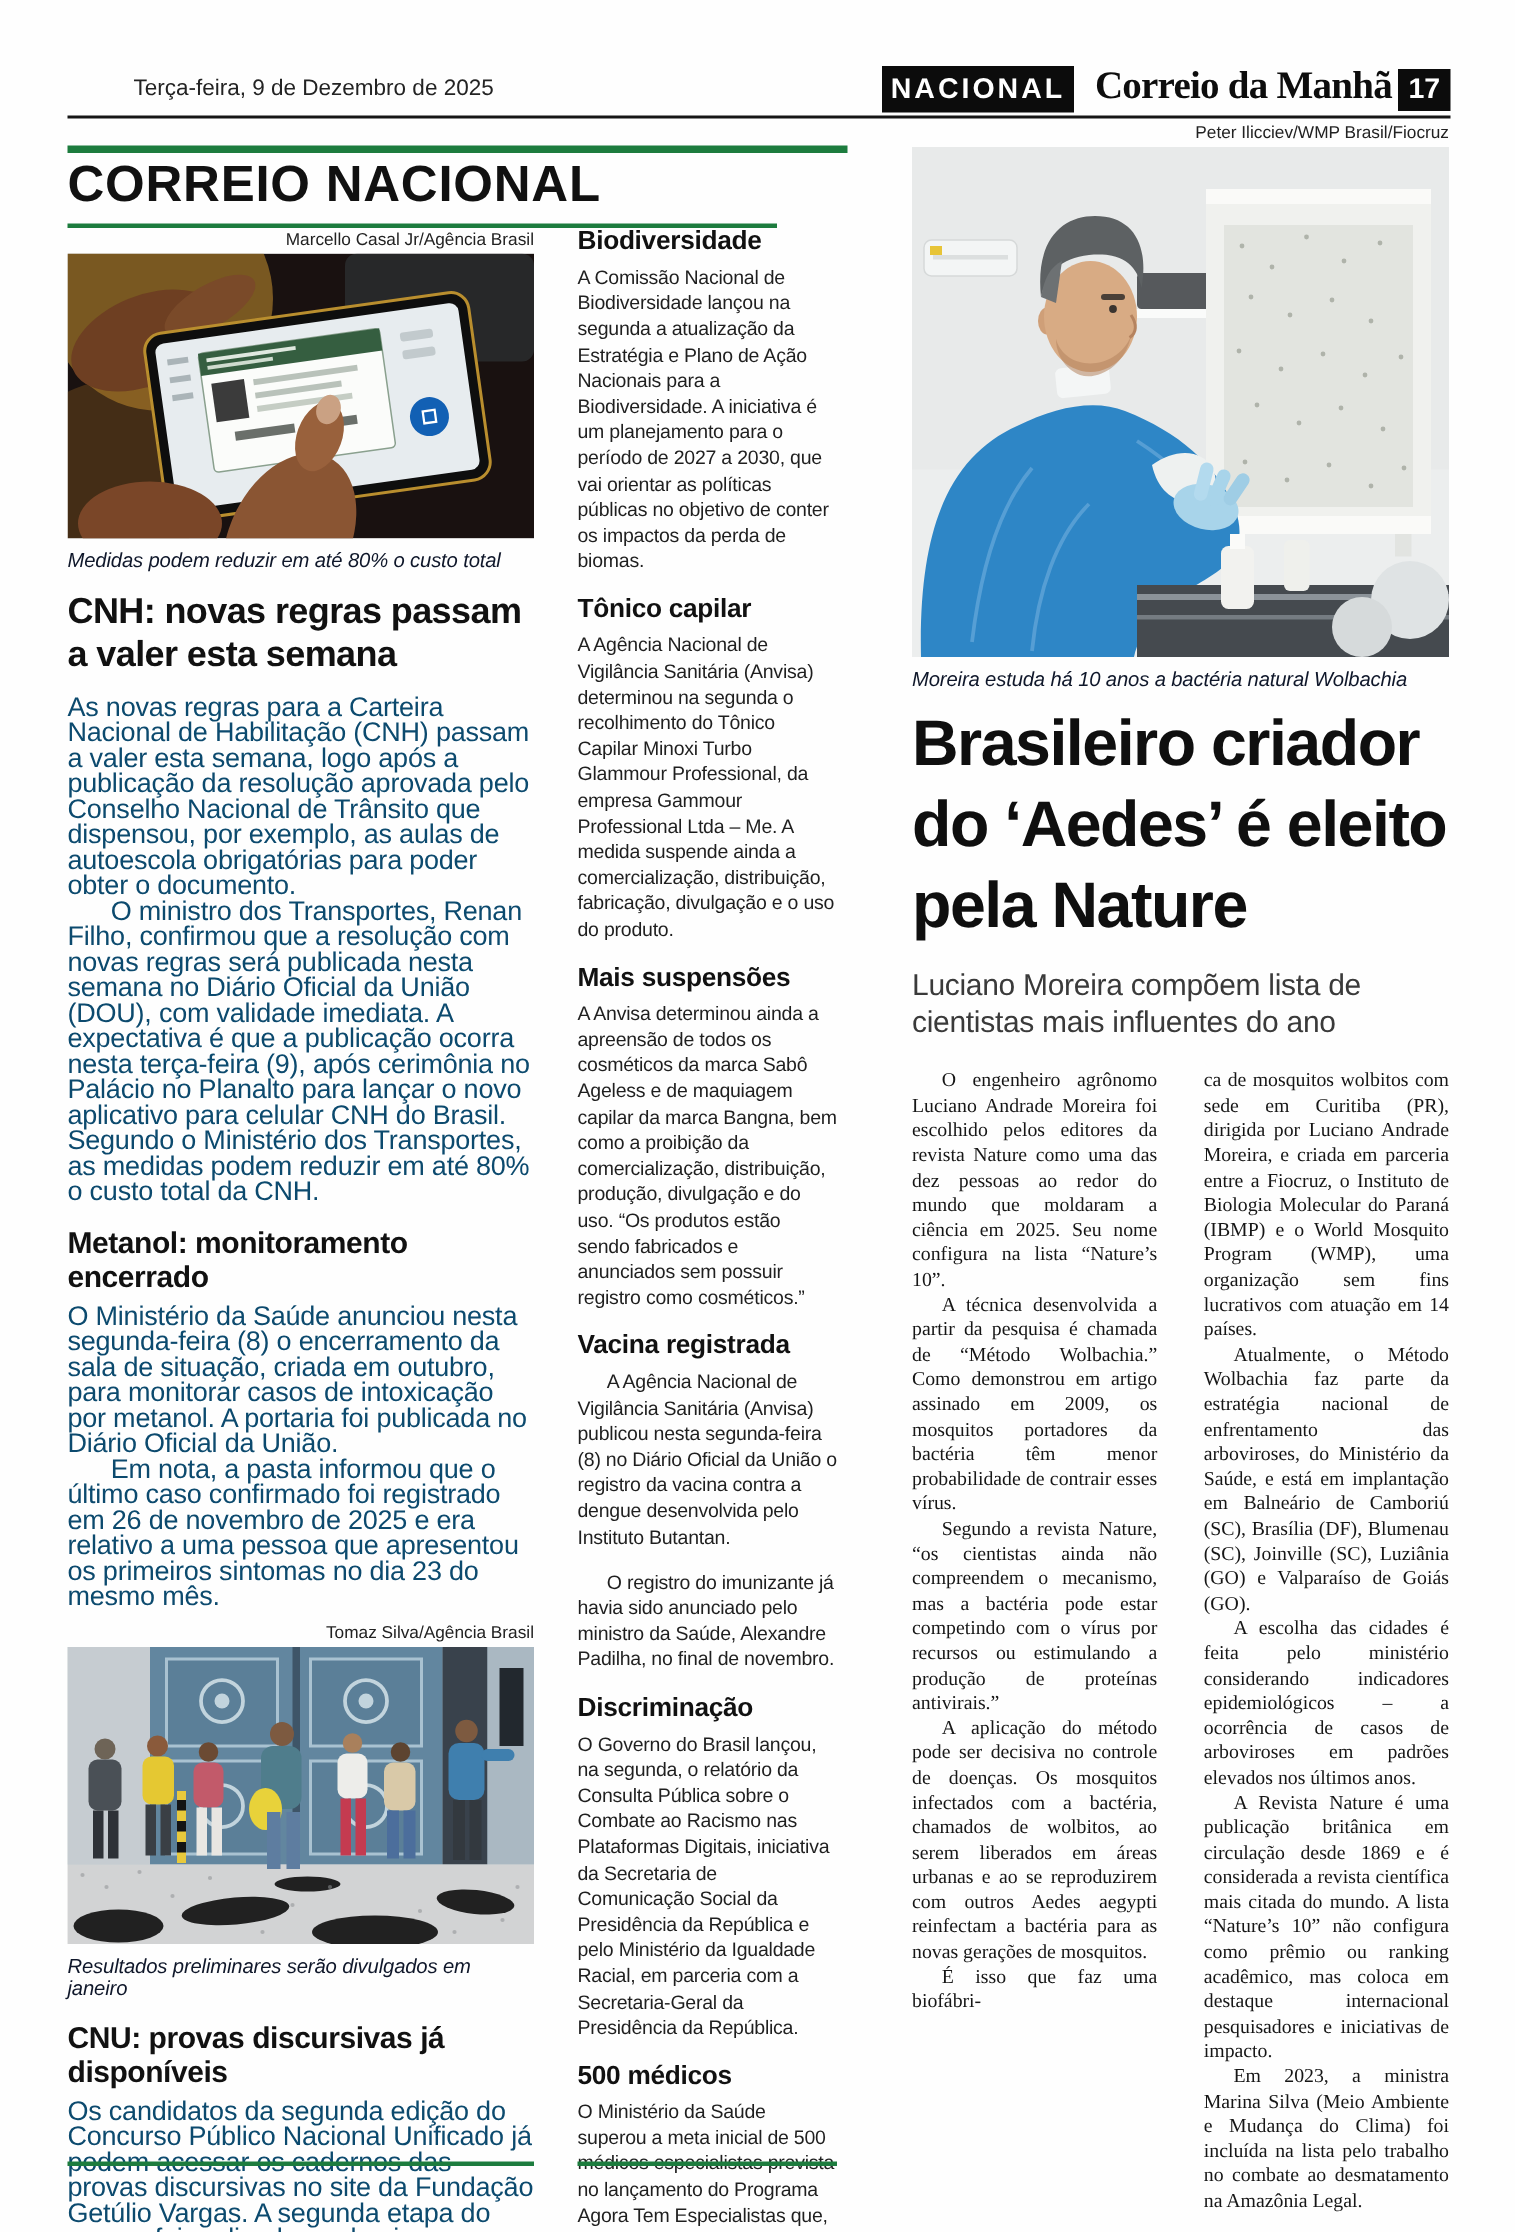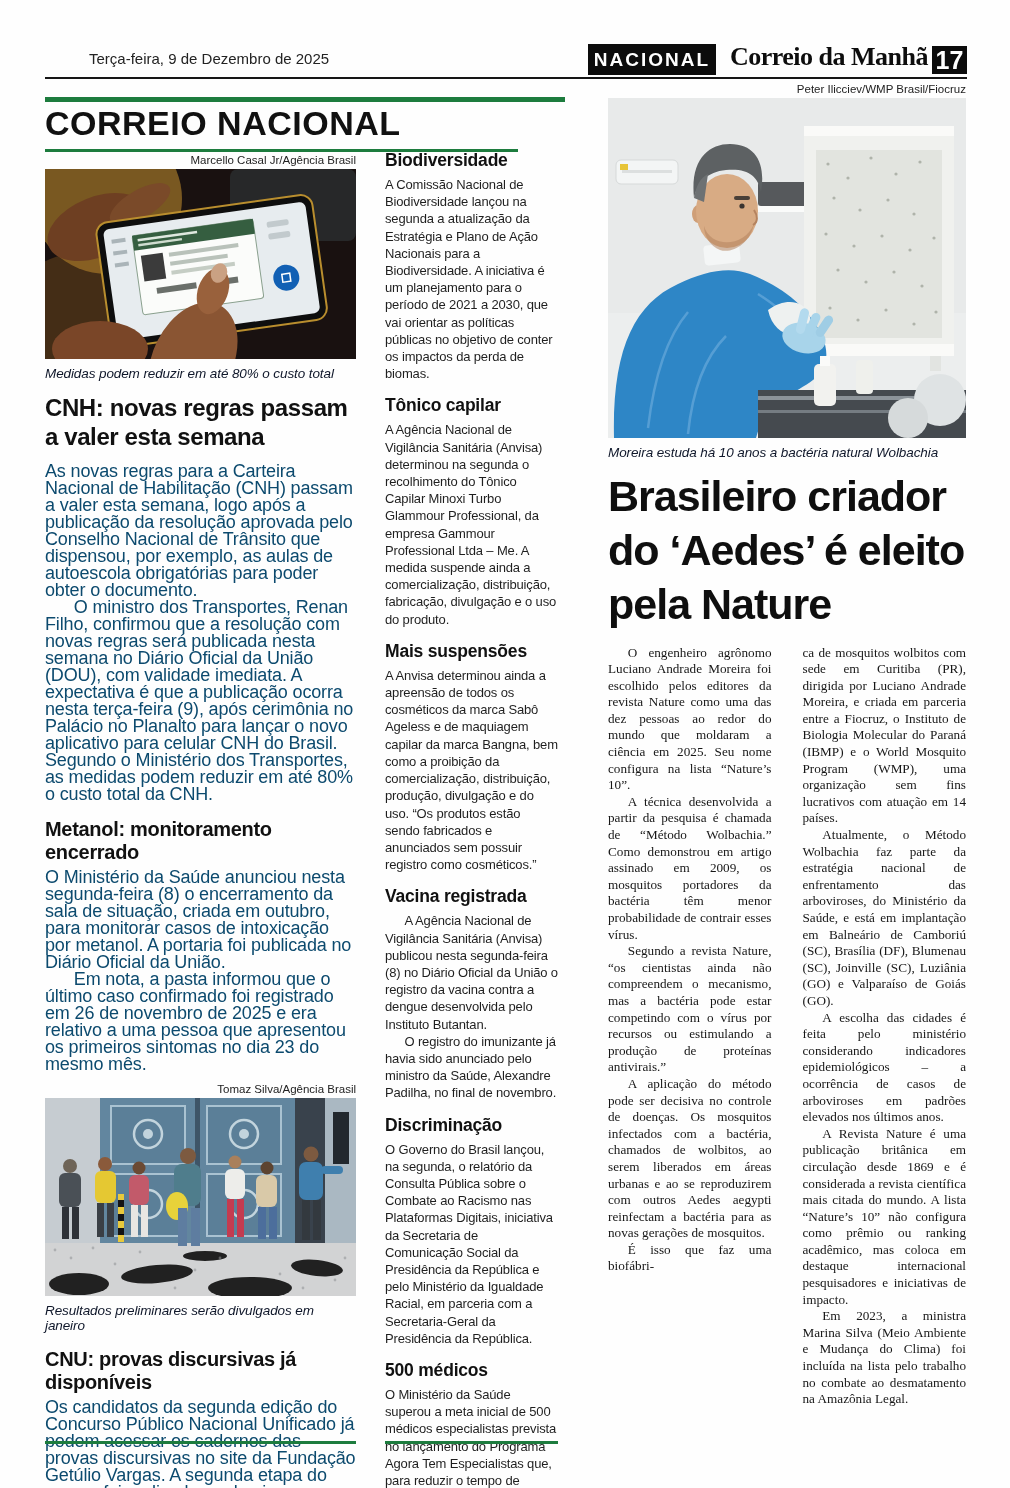--- a/index.html
+++ b/index.html
@@ -7,21 +7,21 @@
   body { background:#ffffff; font-family:"Liberation Sans", sans-serif; color:#1a1a1a; }
   #page { position:relative; width:1010px; height:1488px; background:#fefefe; overflow:hidden; }
 
   
   .hdr-date { position:absolute; left:45px; top:50px; font-size:15px; color:#232323;margin-left:44px; }
   .hdr-section { position:absolute; left:588px; top:44px; width:128px; height:31px; background:#0c0c0c;
     color:#fff; font-weight:bold; font-size:19px; letter-spacing:2px; display:flex; align-items:center; justify-content:center; }
   .hdr-brand { position:absolute; left:720px; top:42px; width:208px; text-align:right;
     font-family:"Liberation Serif", serif; font-weight:bold; font-size:26px; letter-spacing:-0.5px; color:#0d0d0d; }
   .hdr-page { position:absolute; left:932px; top:46px; width:35px; height:28px; background:#0c0c0c;
-    color:#fff; font-weight:bold; font-size:25px; display:flex; align-items:center; justify-content:center; }
+    color:#fff; font-weight:bold; font-size:19px; display:flex; align-items:center; justify-content:center; }
   .hdr-rule { position:absolute; left:45px; top:77px; width:922px; height:2px; background:#161616; }
 
   
   .mast-bar { position:absolute; left:45px; top:97px; width:520px; height:5px; background:var(--green); }
   .mast-title { position:absolute; left:45px; top:104px; font-size:34px; font-weight:800; letter-spacing:0.5px; color:#111; }
   .mast-underline { position:absolute; left:45px; top:149px; width:473px; height:3px; background:var(--green); }
 
   :root { --green:#1d7c3e; }
 
   
@@ -37,21 +37,21 @@
   .caption { font-style:italic; font-size:13.5px; color:#0f172a; letter-spacing:-0.1px; margin:7px 0 2px; }
 
   .hl-lg { font-size:24px; line-height:1.2; font-weight:bold; letter-spacing:-0.4px; margin:13px 0 11px; color:#111; }
   .hl-md { font-size:20px; line-height:1.15; font-weight:bold; letter-spacing:-0.3px; margin:15px 0 5px; color:#111; }
   .body p { margin:0; font-size:18px; line-height:17px; letter-spacing:-0.15px; color:#0c4a6e; }
   .body p + p { text-indent:1.6em; }
 
   .brief h3 { font-size:17.5px; font-weight:bold; letter-spacing:-0.2px; margin:13px 0 5px; color:#111; }
   .brief:first-child h3 { margin-top:0; }
   .brief p { margin:0; font-size:13px; line-height:17.2px; letter-spacing:-0.15px; color:#1f1f1f; }
-  .brief p + p { text-indent:1.5em; }
+  .brief p + p { text-indent:1.5em;margin-top:13px; }
   .brief.indent-first p:first-child { text-indent:1.5em; }
 
   .rule-green { position:absolute; height:3px; background:var(--green); }
   .rule-left-bottom { left:45px; top:1441px; width:311px; }
   .rule-mid-bottom  { left:385px; top:1441px; width:173px; }
 
   
   .hl-xl { font-size:43px; line-height:1.26; font-weight:bold; letter-spacing:-1px; margin:9px 0 13px; color:#0f0f0f; }
   .subhead { font-size:20px; line-height:1.27; color:#3a3a3a; letter-spacing:-0.2px; margin:0 0 17px; }
   .serif-cols { display:flex; gap:31px; }
@@ -224,21 +224,21 @@
 
     <h3 class="hl-md">Fiocruz: alerta sobre os indígenas</h3>
 
   </div>
   <div class="rule-green rule-left-bottom"></div>
 
   <div class="col col-mid">
     <section class="brief">
       <h3>Biodiversidade</h3>
       <div>
-          <p>A Comissão Nacional de Biodiversidade lançou na segunda a atualização da Estratégia e Plano de Ação Nacionais para a Biodiversidade. A iniciativa é um planejamento para o período de 2021 a 2030, que vai orientar as políticas públicas no objetivo de conter os impactos da perda de biomas.</p>
+          <p>A Comissão Nacional de Biodiversidade lançou na segunda a atualização da Estratégia e Plano de Ação Nacionais para a Biodiversidade. A iniciativa é um planejamento para o período de 2027 a 2030, que vai orientar as políticas públicas no objetivo de conter os impactos da perda de biomas.</p>
         </div>
     </section>
     <section class="brief">
       <h3>Tônico capilar</h3>
       <div>
           <p>A Agência Nacional de Vigilância Sanitária (Anvisa) determinou na segunda o recolhimento do Tônico Capilar Minoxi Turbo Glammour Professional, da empresa Gammour Professional Ltda – Me. A medida suspende ainda a comercialização, distribuição, fabricação, divulgação e o uso do produto.</p>
         </div>
     </section>
     <section class="brief">
       <h3>Mais suspensões</h3>
@@ -340,20 +340,21 @@
         <rect x="206" y="266" width="22" height="42" rx="5" fill="#f2f2ef"></rect>
         <rect x="212" y="258" width="10" height="10" fill="#fbfbf9"></rect>
         <rect x="248" y="262" width="17" height="34" rx="4" fill="#eff0ec"></rect>
         <circle cx="332" cy="302" r="26" fill="#dfe3e4"></circle>
         <circle cx="300" cy="320" r="20" fill="#d6dadb"></circle>
       </svg>
     </div>
     <div class="caption">Moreira estuda há 10 anos a bactéria natural Wolbachia</div>
 
     <h1 class="hl-xl">Brasileiro criador do ‘Aedes’ é eleito pela Nature</h1>
+    <div class="subhead">Luciano Moreira compõem lista de cientistas mais influentes do ano</div>
 
     <div class="serif-cols">
       <div class="serif-col">
           <p>O engenheiro agrônomo Luciano Andrade Moreira foi escolhido pelos editores da revista Nature como uma das dez pessoas ao redor do mundo que moldaram a ciência em 2025. Seu nome configura na lista “Nature’s 10”.</p>
           <p>A técnica desenvolvida a partir da pesquisa é chamada de “Método Wolbachia.” Como demonstrou em artigo assinado em 2009, os mosquitos portadores da bactéria têm menor probabilidade de contrair esses vírus.</p>
           <p>Segundo a revista Nature, “os cientistas ainda não compreendem o mecanismo, mas a bactéria pode estar competindo com o vírus por recursos ou estimulando a produção de proteínas antivirais.”</p>
           <p>A aplicação do método pode ser decisiva no controle de doenças. Os mosquitos infectados com a bactéria, chamados de wolbitos, ao serem liberados em áreas urbanas e ao se reproduzirem com outros Aedes aegypti reinfectam a bactéria para as novas gerações de mosquitos.</p>
           <p>É isso que faz uma biofábri-</p>
         </div>
       <div class="serif-col cont">

